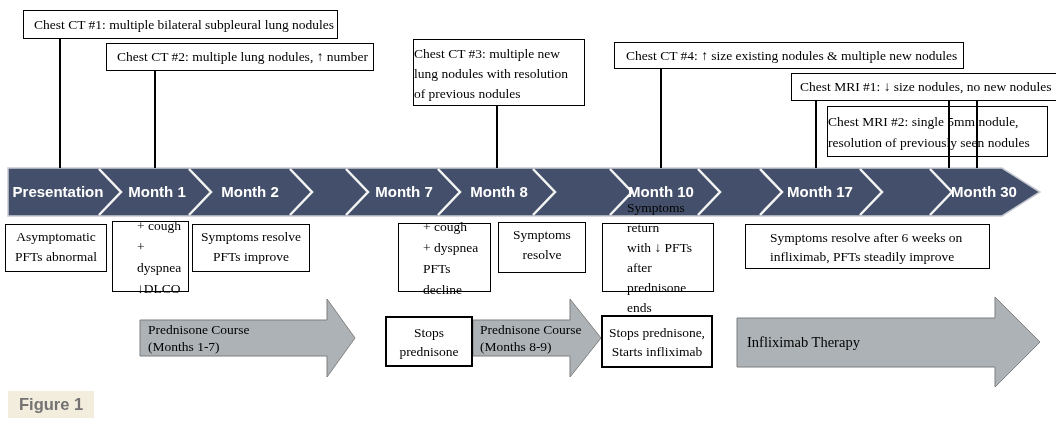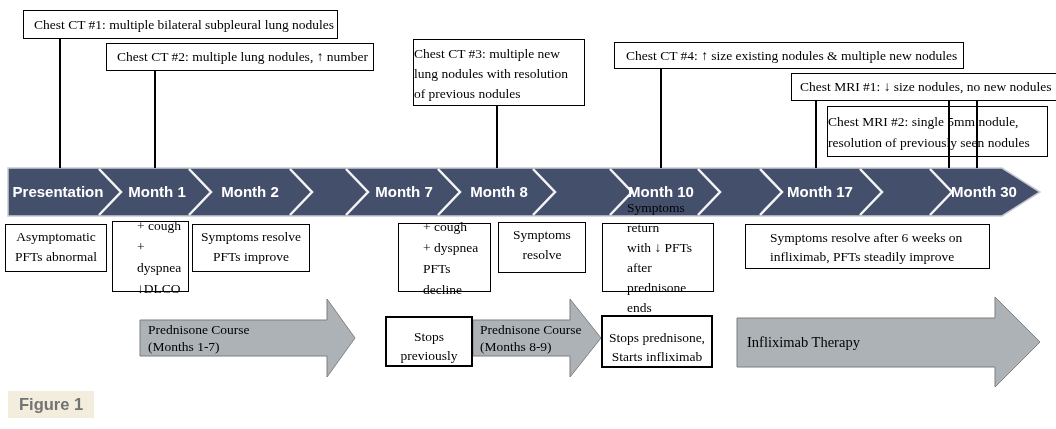--- a/index.html
+++ b/index.html
@@ -16,21 +16,21 @@
   .center{display:flex;flex-direction:column;justify-content:flex-start;text-align:center;padding:2px 4px;line-height:20px;}
   .left{display:flex;flex-direction:column;justify-content:center;text-align:left;padding:2px 4px 2px 24px;line-height:21px;}
   .connector{position:absolute;width:2px;background:#000;z-index:1;}
   .connector.above{z-index:3;}
   .tl-svg{position:absolute;left:0;top:164px;z-index:0;}
   .tl-label{font-family:"Liberation Sans","DejaVu Sans",sans-serif;font-weight:bold;fill:#ffffff;font-size:15px;}
   .arrow-svg{position:absolute;left:0;top:290px;z-index:0;}
   .arrow-text{position:absolute;font-size:13.5px;line-height:16.5px;color:#000;z-index:2;}
   .stopbox{
     position:absolute;background:#fff;border:2px solid #000;z-index:2;box-sizing:border-box;
-    display:flex;flex-direction:column;justify-content:flex-end;text-align:center;
+    display:flex;flex-direction:column;justify-content:center;text-align:center;
     font-size:13.5px;line-height:19px;
   }
   .caption{
     position:absolute;left:8px;top:391px;display:flex;align-items:center;
     font-family:"Liberation Sans","DejaVu Sans",sans-serif;
   }
   .fig-label{background:#F2EDDD;color:#737373;font-weight:bold;font-size:16.5px;padding:4px 11px;}
   .fig-text{color:#595959;font-size:14.5px;margin-left:17px;letter-spacing:.3px;}
 </style>
 </head>
@@ -142,21 +142,21 @@
     <polygon points="737,28 995,28 995,7 1040,52 995,97 995,77 737,77" fill="#ACB2B6" stroke="#7F7F7F" stroke-width="1"></polygon>
   </svg>
 
   <div class="arrow-text" style="left:148px;top:322px">
     <div>Prednisone Course</div>
     <div>(Months 1-7)</div>
   </div>
 
   <div class="stopbox" style="left:385px;top:316px;width:88px;height:51px">
     <div>Stops</div>
-    <div>previously</div>
+    <div>prednisone</div>
   </div>
 
   <div class="arrow-text" style="left:480px;top:322px">
     <div>Prednisone Course</div>
     <div>(Months 8-9)</div>
   </div>
 
   <div class="stopbox" style="left:601px;top:315px;width:112px;height:53px">
     <div>Stops prednisone,</div>
     <div>Starts infliximab</div>

